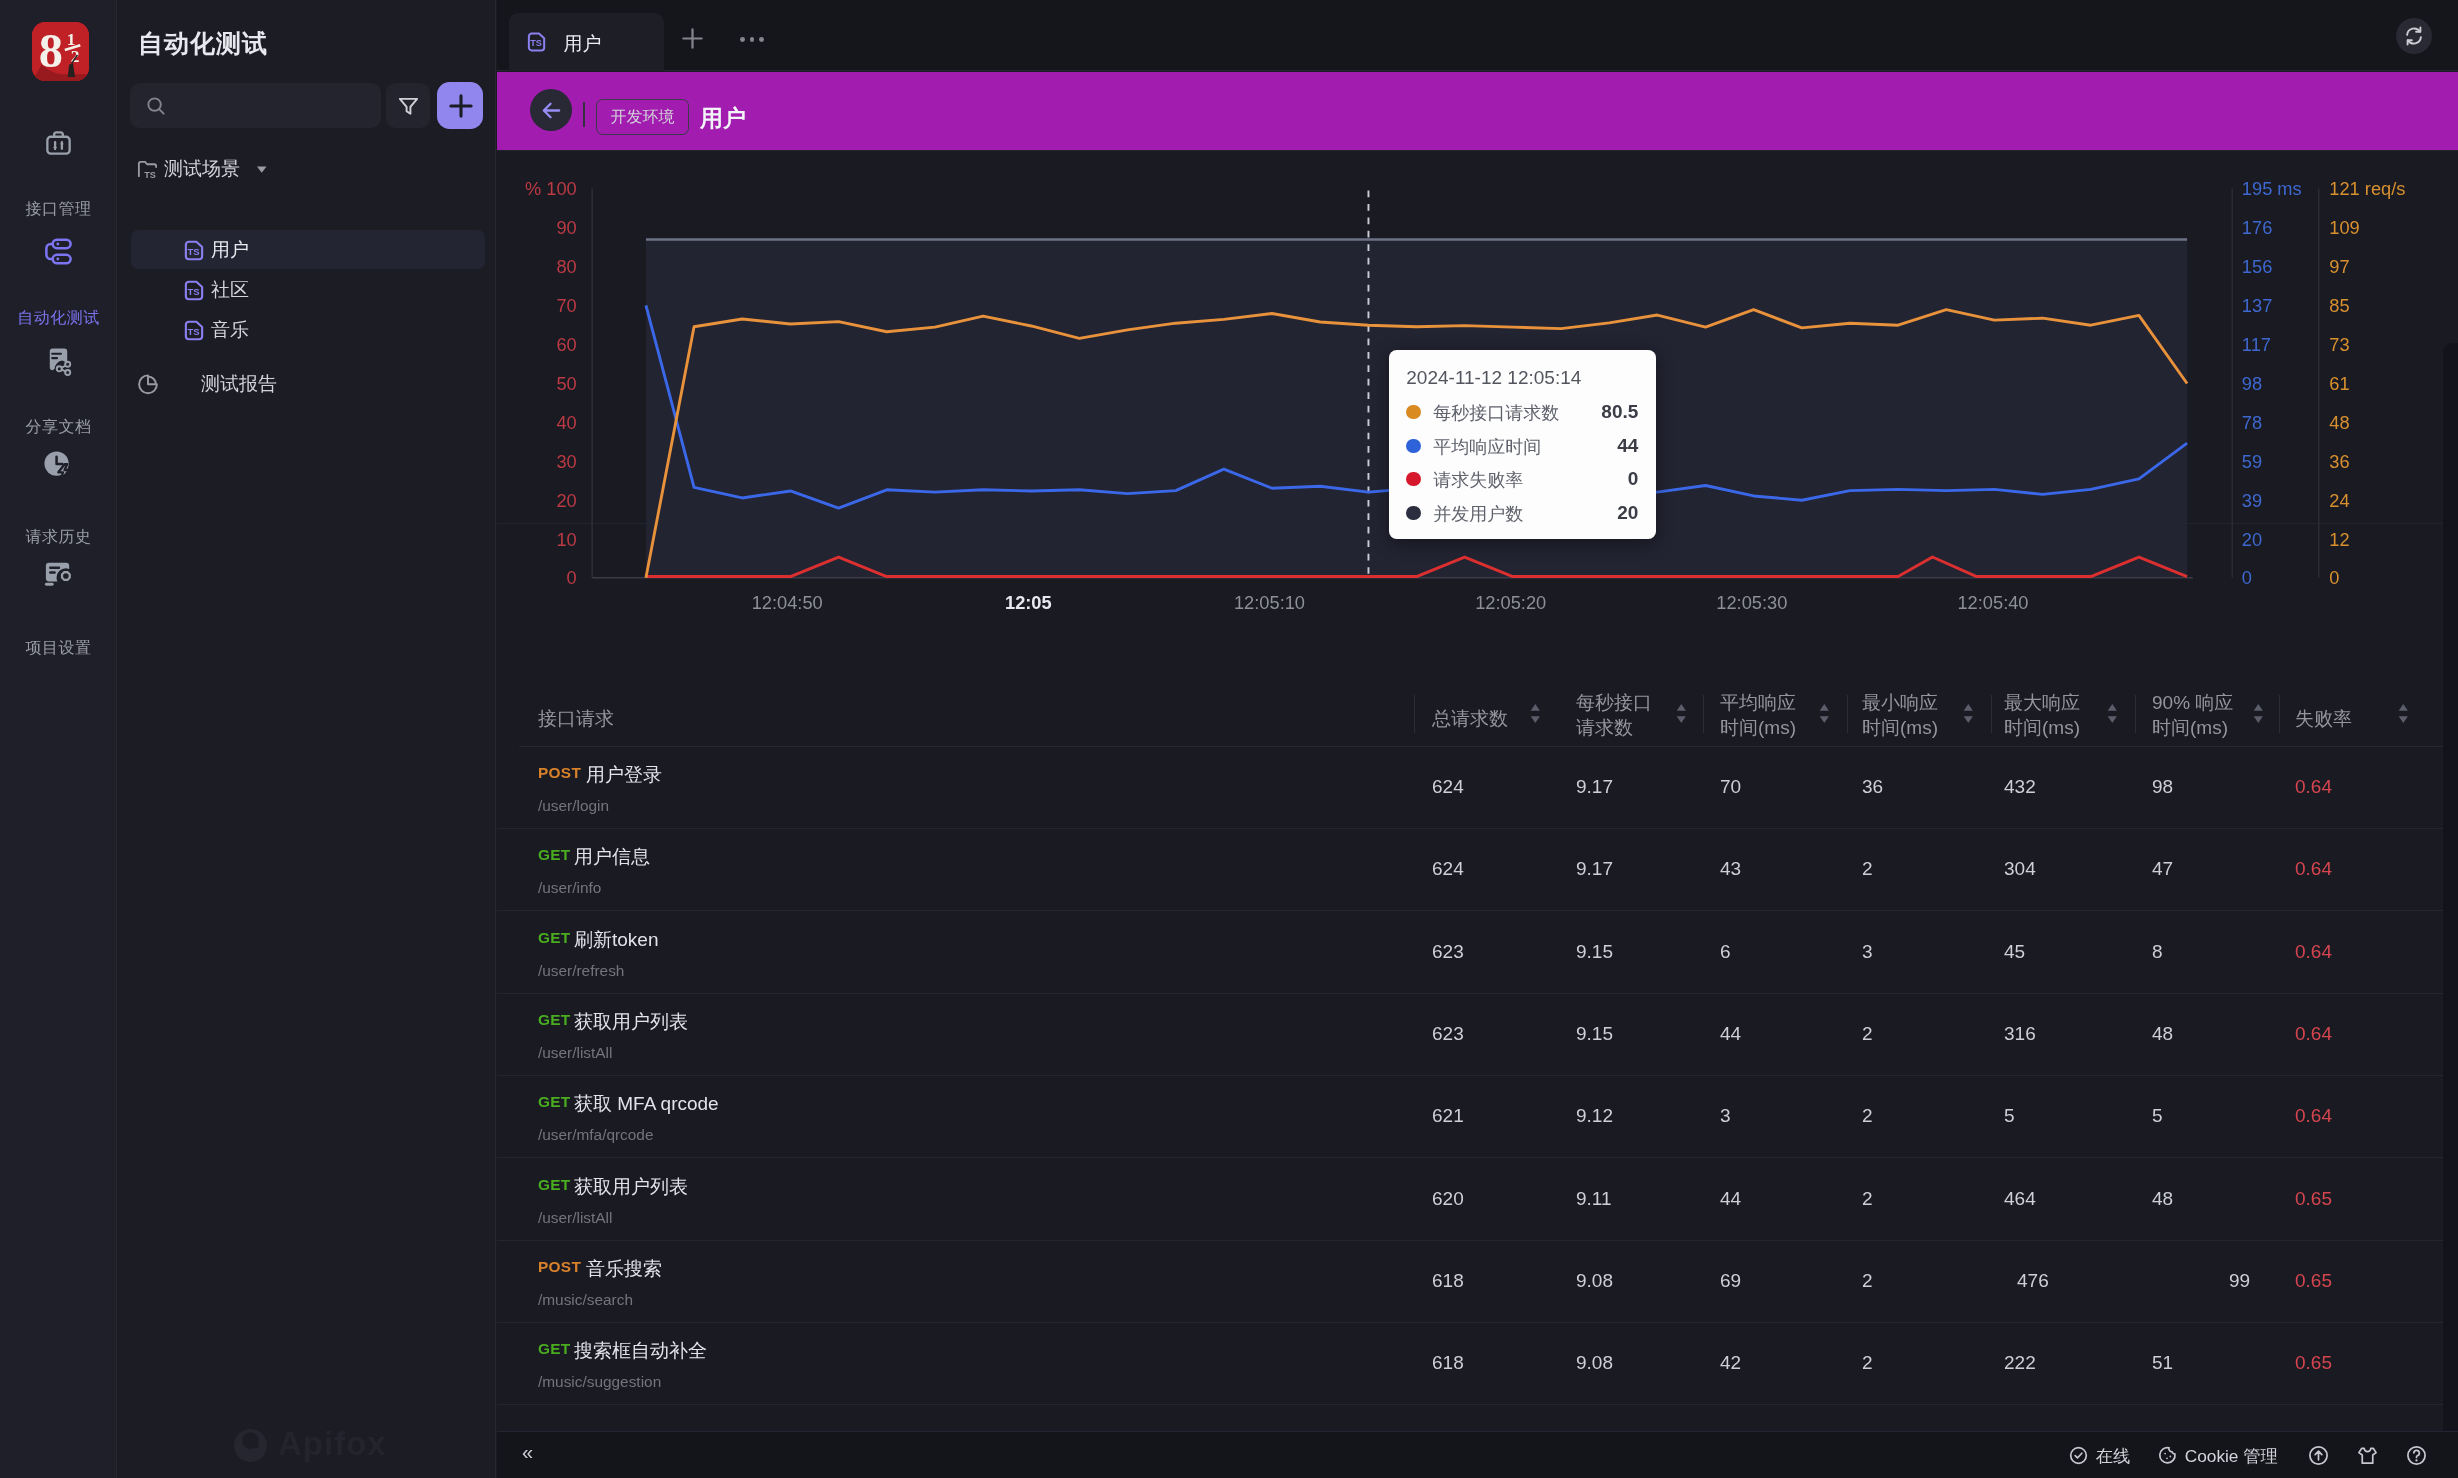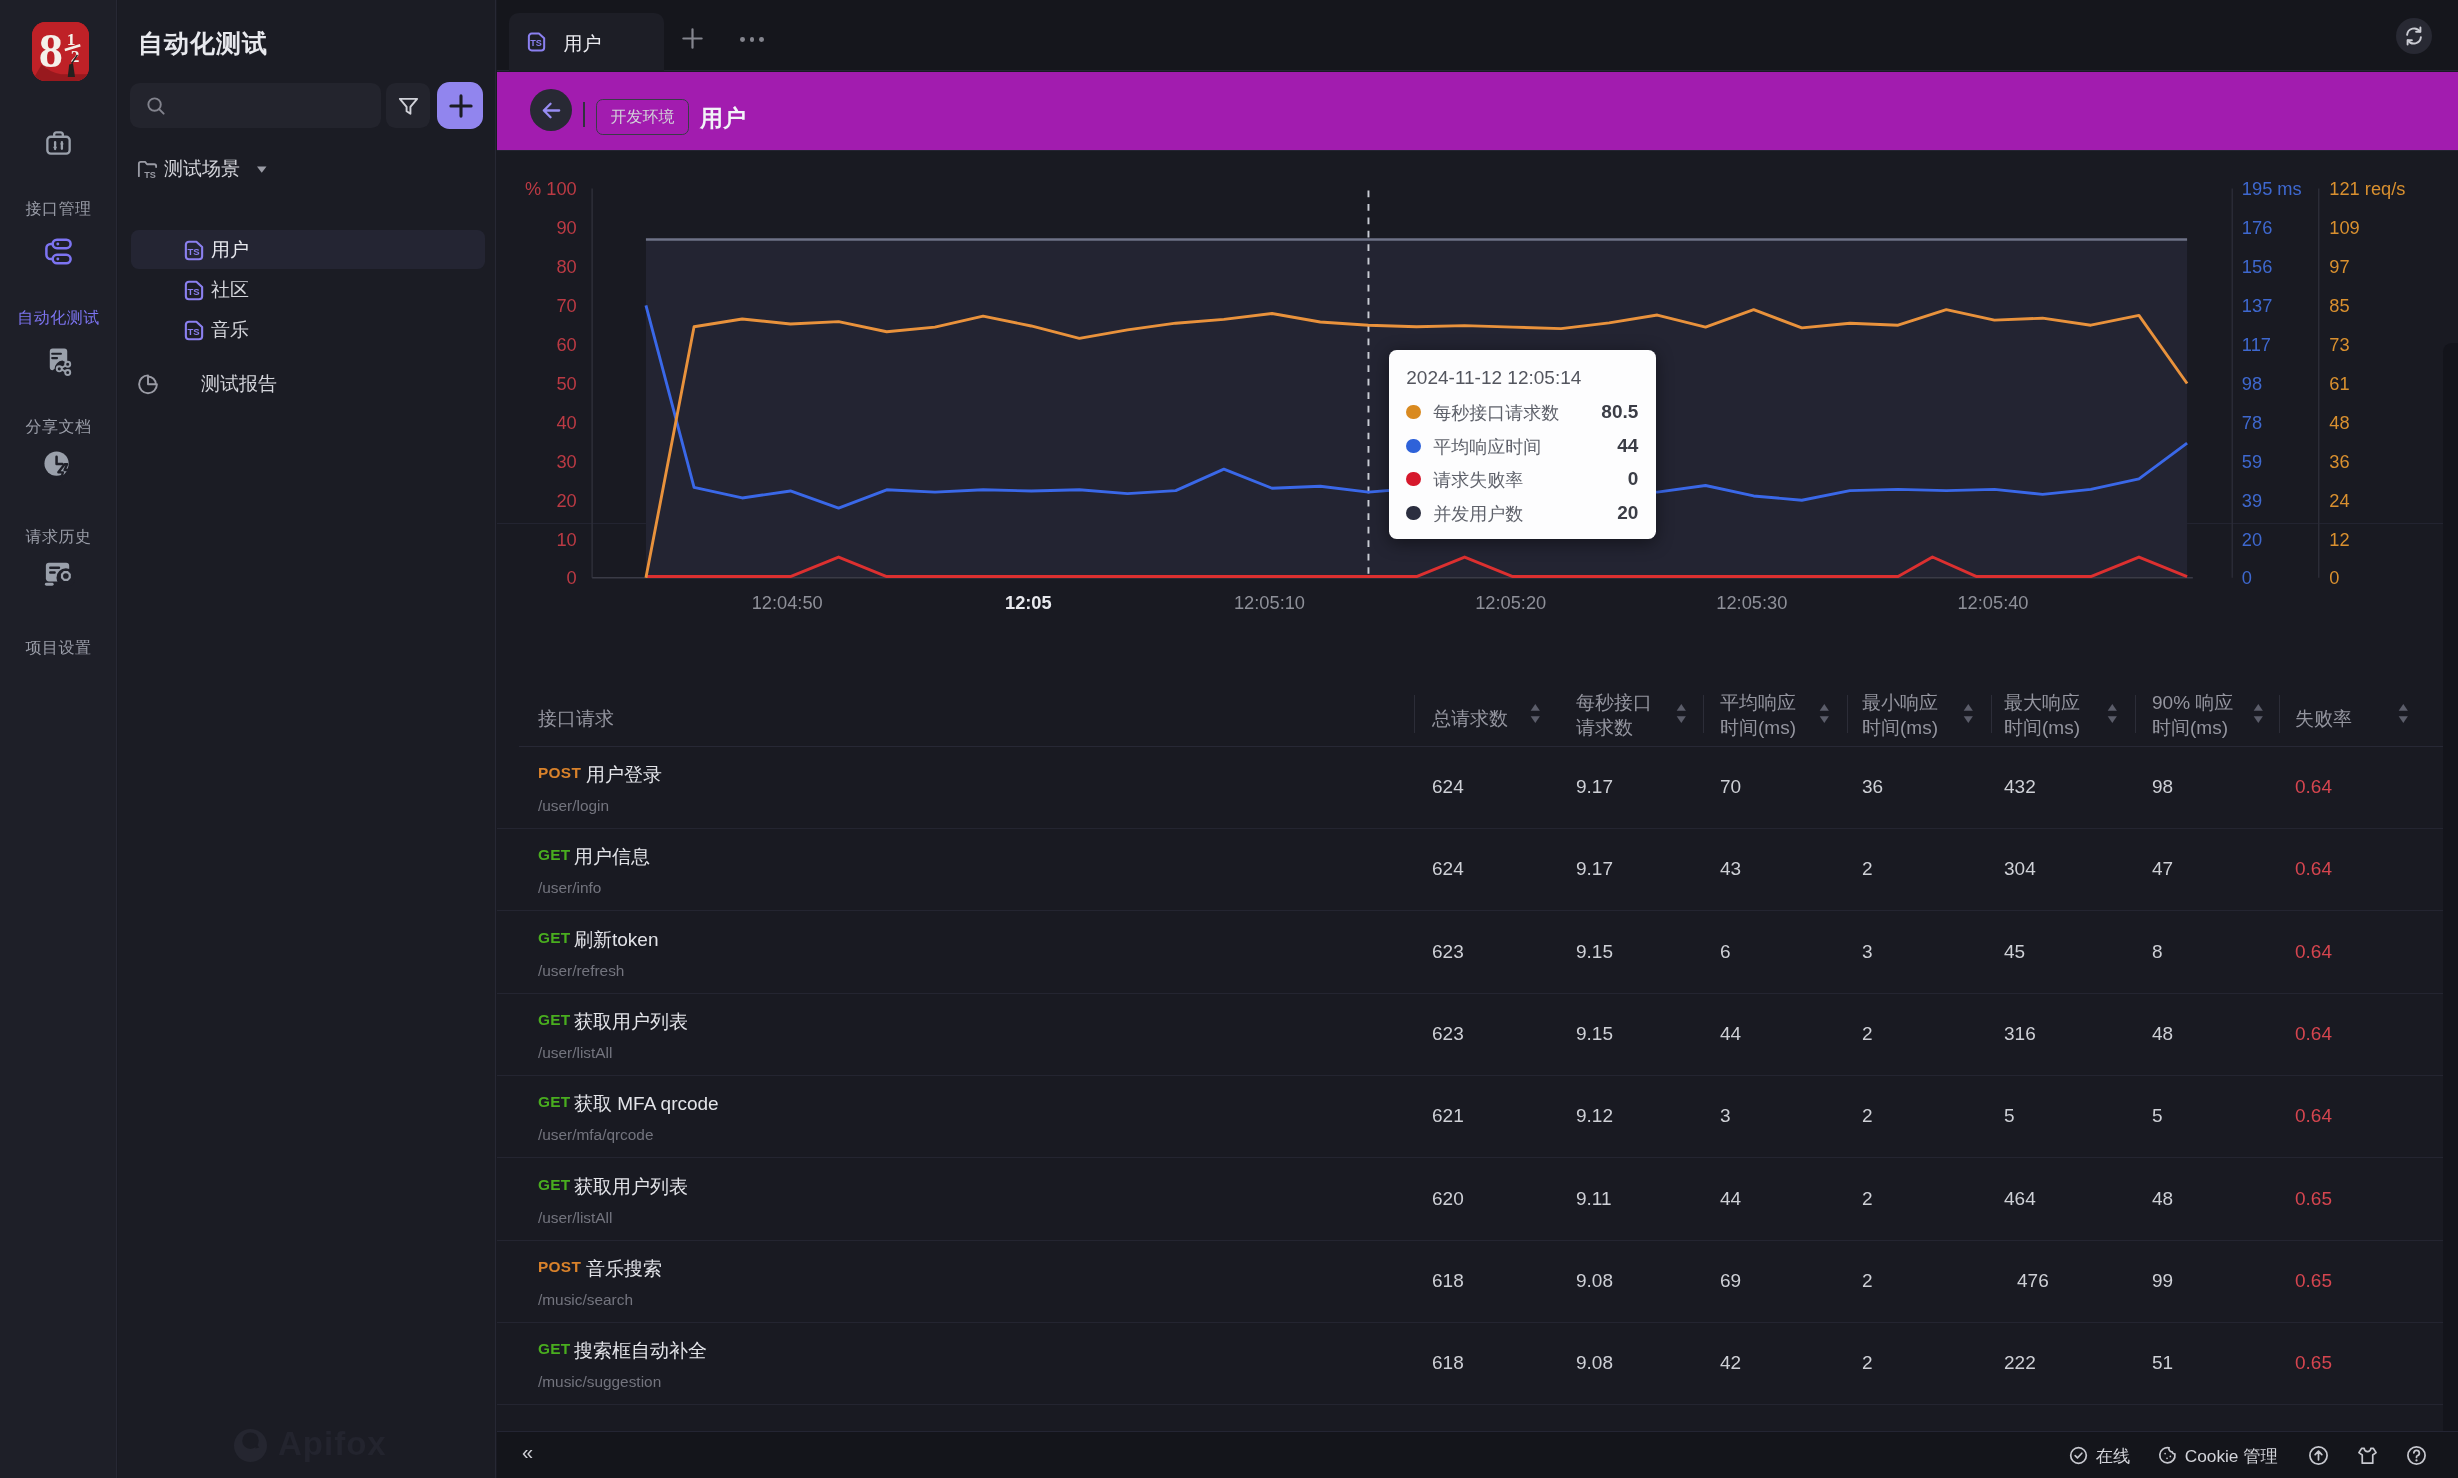--- a/index.html
+++ b/index.html
@@ -434,21 +434,21 @@
         </div>
       <div class="trow" style="top:593px;">
           <span class="method mpost">POST</span>
           <span class="rname" style="left:89px;">音乐搜索</span>
           <span class="rpath">/music/search</span>
           <span class="num" style="left:935px;">618</span>
           <span class="num" style="left:1079px;">9.08</span>
           <span class="num" style="left:1223px;">69</span>
           <span class="num" style="left:1365px;">2</span>
           <span class="num" style="left:1507px;margin-left:13px;">476</span>
-          <span class="num" style="left:1655px;text-align:center;">99</span>
+          <span class="num" style="left:1732px;text-align:center;">99</span>
           <span class="num fail" style="left:1798px;">0.65</span>
         </div>
       <div class="trow" style="top:675px;">
           <span class="method mget">GET</span>
           <span class="rname" style="left:77px;">搜索框自动补全</span>
           <span class="rpath">/music/suggestion</span>
           <span class="num" style="left:935px;">618</span>
           <span class="num" style="left:1079px;">9.08</span>
           <span class="num" style="left:1223px;">42</span>
           <span class="num" style="left:1365px;">2</span>

